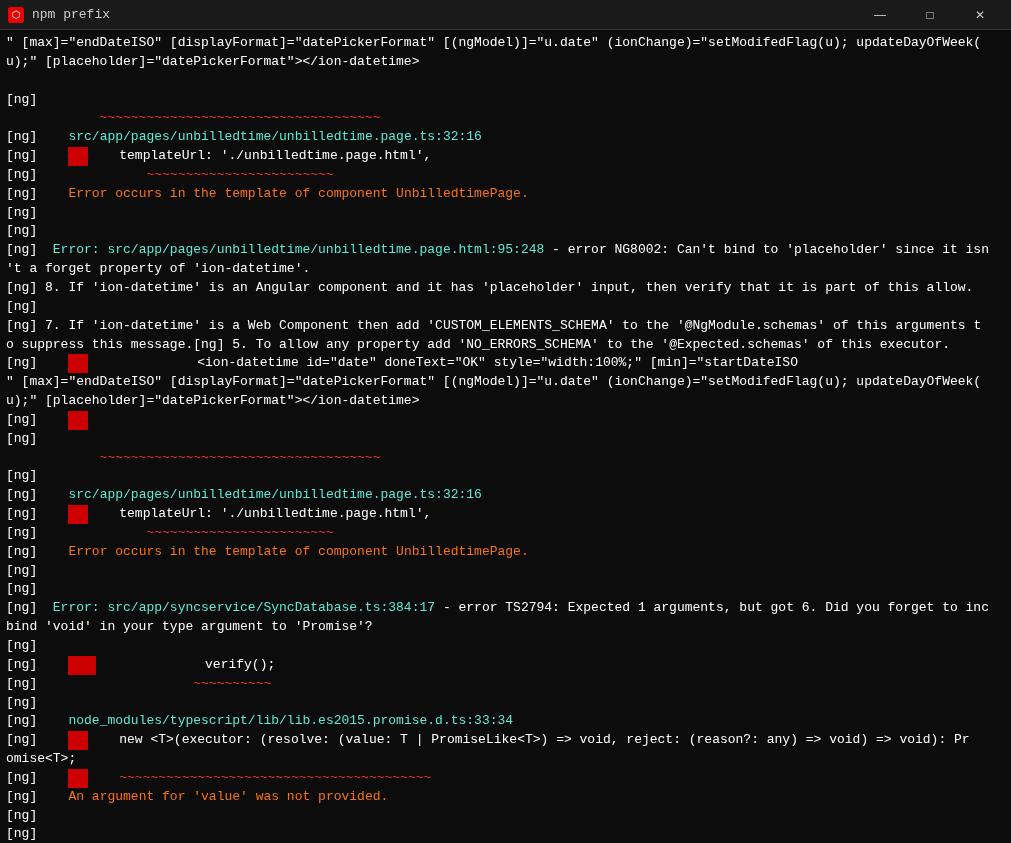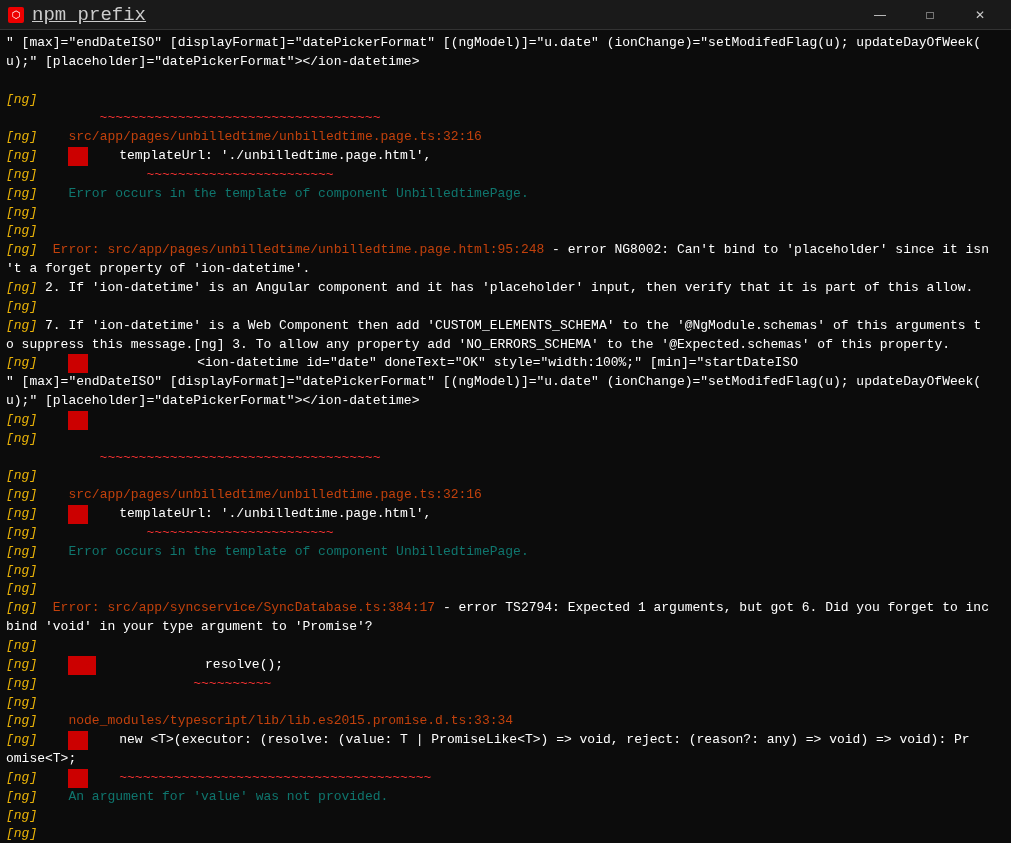--- a/index.html
+++ b/index.html
@@ -32,22 +32,21 @@
       background: #e00;
       border-radius: 2px;
       display: flex;
       align-items: center;
       justify-content: center;
       font-size: 10px;
       color: white;
     }
     .title-bar-title {
       color: #ccc;
-      font-size: 19px;
-      text-decoration: underline;
+      font-size: 13px;
     }
     .title-bar-controls {
       display: flex;
       gap: 4px;
     }
     .title-btn {
       width: 46px;
       height: 30px;
       display: flex;
       align-items: center;
@@ -60,25 +59,25 @@
     }
     .terminal {
       background: #0c0c0c;
       height: calc(843px - 30px);
       padding: 4px 6px;
       overflow-y: auto;
       overflow-x: auto;
       white-space: pre;
       line-height: 1.45;
     }
-    .red { color: #c2410c; }
-    .cyan { color: #0f766e; }
+    .red { color: #5eead4; }
+    .cyan { color: #f97316; }
     .white { color: #ffffff; }
     .tilde { color: #ff3333; }
-    .ng-tag { color: #eab308; font-style: italic; }
+    .ng-tag { color: #ffffff; }
     .inline-red-block {
       display: inline-block;
       background: #c00;
       color: #c00;
       min-width: 16px;
       padding: 0 2px;
     }
   </style>
 </head>
 <body>
@@ -101,41 +100,41 @@
 <span class="ng-tag">[ng]</span>
 <span class="tilde">            ~~~~~~~~~~~~~~~~~~~~~~~~~~~~~~~~~~~~</span>
 <span class="ng-tag">[ng]</span>    <span class="red">src/app/pages/unbilledtime/unbilledtime.page.ts:32:16</span>
 <span class="ng-tag">[ng]</span>    <span class="inline-red-block">32</span>    <span class="white">templateUrl: './unbilledtime.page.html',</span>
 <span class="ng-tag">[ng]</span>              <span class="tilde">~~~~~~~~~~~~~~~~~~~~~~~~</span>
 <span class="ng-tag">[ng]</span>    <span class="cyan">Error occurs in the template of component UnbilledtimePage.</span>
 <span class="ng-tag">[ng]</span>
 <span class="ng-tag">[ng]</span>
 <span class="ng-tag">[ng]  </span><span class="red">Error: src/app/pages/unbilledtime/unbilledtime.page.html:95:248</span><span class="white"> - error NG8002: Can't bind to 'placeholder' since it isn</span>
 <span class="white">'t a forget property of 'ion-datetime'.</span>
-<span class="ng-tag">[ng] </span><span class="white">2. If 'ion-datetime' is an Angular component and it has 'placeholder' input, then verify that it is part of </span><span class="white">this</span><span class="white"> allow.</span>
+<span class="ng-tag">[ng] </span><span class="white">8. If 'ion-datetime' is an Angular component and it has 'placeholder' input, then verify that it is part of </span><span class="white">this</span><span class="white"> allow.</span>
 <span class="ng-tag">[ng]</span>
 <span class="ng-tag">[ng] </span><span class="white">7. If 'ion-datetime' is a Web Component then add 'CUSTOM_ELEMENTS_SCHEMA' to the '@NgModule.schemas' of </span><span class="white">this</span><span class="white"> arguments t</span>
-<span class="white">o suppress </span><span class="white">this</span><span class="white"> message.[ng] 3. To allow any property add 'NO_ERRORS_SCHEMA' to </span><span class="white">the</span><span class="white"> '@Expected.schemas' of </span><span class="white">this</span><span class="white"> property.</span>
+<span class="white">o suppress </span><span class="white">this</span><span class="white"> message.[ng] 5. To allow any property add 'NO_ERRORS_SCHEMA' to </span><span class="white">the</span><span class="white"> '@Expected.schemas' of </span><span class="white">this</span><span class="white"> executor.</span>
 <span class="ng-tag">[ng]</span>    <span class="inline-red-block">95</span>              <span class="white">&lt;ion-datetime id="date" doneText="OK" style="width:100%;" [min]="startDateISO</span>
 <span class="white">" [max]="endDateISO" [displayFormat]="datePickerFormat" [(ngModel)]="u.date" (ionChange)="setModifedFlag(u); updateDayOfWeek(</span>
 <span class="white">u);" [placeholder]="datePickerFormat"&gt;&lt;/ion-datetime&gt;</span>
 <span class="ng-tag">[ng]</span>    <span class="inline-red-block">  </span>
 <span class="ng-tag">[ng]</span>
 <span class="tilde">            ~~~~~~~~~~~~~~~~~~~~~~~~~~~~~~~~~~~~</span>
 <span class="ng-tag">[ng]</span>
 <span class="ng-tag">[ng]</span>    <span class="red">src/app/pages/unbilledtime/unbilledtime.page.ts:32:16</span>
 <span class="ng-tag">[ng]</span>    <span class="inline-red-block">32</span>    <span class="white">templateUrl: './unbilledtime.page.html',</span>
 <span class="ng-tag">[ng]</span>              <span class="tilde">~~~~~~~~~~~~~~~~~~~~~~~~</span>
 <span class="ng-tag">[ng]</span>    <span class="cyan">Error occurs in the template of component UnbilledtimePage.</span>
 <span class="ng-tag">[ng]</span>
 <span class="ng-tag">[ng]</span>
 <span class="ng-tag">[ng]  </span><span class="red">Error: src/app/syncservice/SyncDatabase.ts:384:17</span><span class="white"> - error TS2794: Expected 1 arguments, but got 6. Did you forget to inc</span>
 <span class="white">bind 'void' in your type argument to 'Promise'?</span>
 <span class="ng-tag">[ng]</span>
-<span class="ng-tag">[ng]</span>    <span class="inline-red-block">384</span>              <span class="white">resolve();</span>
+<span class="ng-tag">[ng]</span>    <span class="inline-red-block">384</span>              <span class="white">verify();</span>
 <span class="ng-tag">[ng]</span>    <span class="tilde">                ~~~~~~~~~~</span>
 <span class="ng-tag">[ng]</span>
 <span class="ng-tag">[ng]</span>    <span class="red">node_modules/typescript/lib/lib.es2015.promise.d.ts:33:34</span>
 <span class="ng-tag">[ng]</span>    <span class="inline-red-block">33</span>    <span class="white">new &lt;T&gt;(executor: (resolve: (value: T | PromiseLike&lt;T&gt;) =&gt; void, reject: (reason?: any) =&gt; void) =&gt; void): Pr</span>
 <span class="white">omise&lt;T&gt;;</span>
 <span class="ng-tag">[ng]</span>    <span class="inline-red-block">  </span>    <span class="tilde">~~~~~~~~~~~~~~~~~~~~~~~~~~~~~~~~~~~~~~~~</span>
 <span class="ng-tag">[ng]</span>    <span class="cyan">An argument for 'value' was not provided.</span>
 <span class="ng-tag">[ng]</span>
 <span class="ng-tag">[ng]</span>
 

